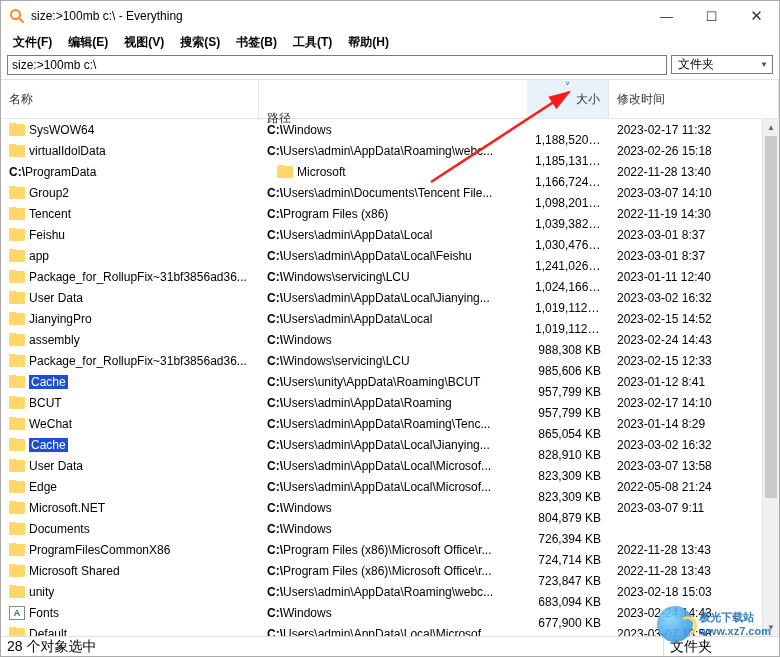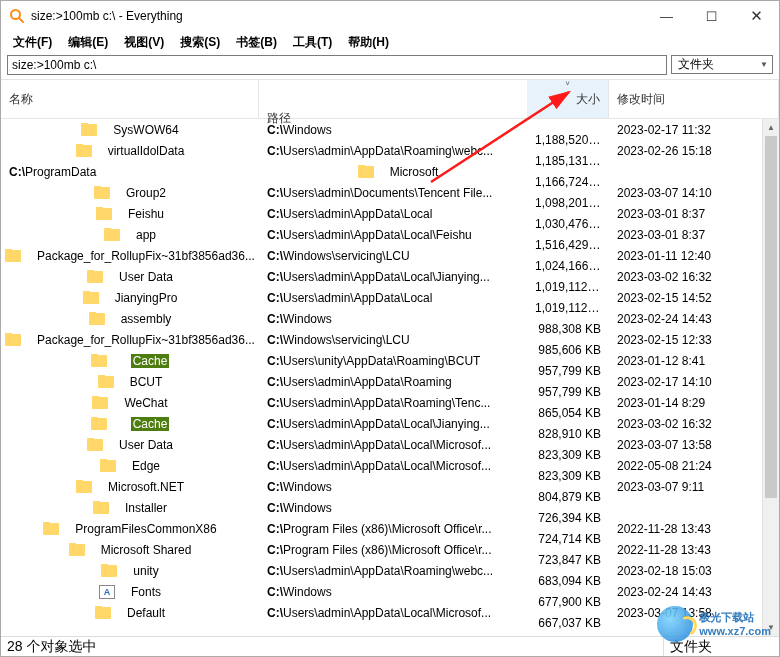--- a/index.html
+++ b/index.html
@@ -26,28 +26,28 @@
   .col-name { width: 258px; }
   .col-path { width: 268px; margin-top: 38px; }
   .col-size { width: 82px; justify-content: flex-end; background: #e8f2fb; }
   .col-size .sortind { position: absolute; top: -1px; left: 50%; transform: translateX(-50%); font-size: 8px; color: #555; }
   .col-date { flex: 1; border-right: none; }
   
   .listarea { flex: 1; overflow: hidden; position: relative; }
   .rows { }
   .row { height: 21px; display: flex; align-items: center; font-size: 12px; }
   .row .c { padding: 0 8px; overflow: hidden; white-space: nowrap; text-overflow: ellipsis; }
-  .row .c-name { width: 258px; display: flex; align-items: center; gap: 16px; justify-content: center; }
+  .row .c-name { width: 258px; display: flex; align-items: center; gap: 4px; }
   .row .c-path { width: 268px; }
   .row .c-size { width: 82px; text-align: right; margin-top: 20px; }
   .row .c-date { flex: 1; }
   .folder-icon { width: 16px; height: 12px; background: #ffd869; border-radius: 1px; flex: 0 0 16px; position: relative; }
   .folder-icon::before { content: ""; position: absolute; top: -3px; left: 0; width: 7px; height: 3px; background: #ffd869; border-radius: 1px 1px 0 0; }
   .font-icon { width: 16px; height: 14px; flex: 0 0 16px; background: #fff; border: 1px solid #888; font-size: 9px; line-height: 12px; text-align: center; color: #2b6cb0; font-weight: bold; }
-  .sel { background: #4d7c0f; color: #fff; display: inline-block; padding: 0 2px; margin-left: 8px; }
+  .sel { background: #1d4ed8; color: #fff; display: inline-block; padding: 0 2px; }
   .path-bold { font-weight: 700; }
   
   .arrow-svg { position: absolute; top: 76px; left: 300px; pointer-events: none; }
   
   .statusbar { height: 20px; border-top: 1px solid #ddd; display: flex; align-items: center; font-size: 14px; padding: 0 6px; }
   .statusbar .st-left { flex: 1; }
   .statusbar .st-right { width: 110px; text-align: left; padding-left: 6px; border-left: 1px solid #ddd; }
   
   .watermark { position: absolute; right: 8px; bottom: 14px; display: flex; align-items: center; gap: 6px; opacity: 0.88; pointer-events: none; }
   .wm-logo { width: 36px; height: 36px; border-radius: 50%; background: radial-gradient(circle at 35% 35%, #7bd3ff, #1d7fd4); position: relative; }
@@ -133,46 +133,56 @@
           <div class="c c-size">1,185,131 KB</div>
           <div class="c c-date">2023-02-26 15:18</div>
         </div>
         <div class="row">
           <div class="c c-path"><span class="path-bold">C:\</span><span>ProgramData</span></div>
           <div class="c c-name">
             <span class="folder-icon"></span>
             <span>Microsoft</span>
           </div>
           <div class="c c-size">1,166,724 KB</div>
+          <div class="c c-date">2022-11-28 13:40</div>
         </div>
         <div class="row">
           <div class="c c-name">
             <span class="folder-icon"></span>
             <span>Group2</span>
           </div>
           <div class="c c-path"><span class="path-bold">C:\</span><span>Users\admin\Documents\Tencent File...</span></div>
           <div class="c c-size">1,098,201 KB</div>
           <div class="c c-date">2023-03-07 14:10</div>
         </div>
         <div class="row">
           <div class="c c-name">
             <span class="folder-icon"></span>
+            <span>Tencent</span>
+          </div>
+          <div class="c c-path"><span class="path-bold">C:\</span><span>Program Files (x86)</span></div>
+          <div class="c c-size">1,039,382 KB</div>
+          <div class="c c-date">2022-11-19 14:30</div>
+        </div>
+        <div class="row">
+          <div class="c c-name">
+            <span class="folder-icon"></span>
             <span>Feishu</span>
           </div>
           <div class="c c-path"><span class="path-bold">C:\</span><span>Users\admin\AppData\Local</span></div>
           <div class="c c-size">1,030,476 KB</div>
           <div class="c c-date">2023-03-01 8:37</div>
         </div>
         <div class="row">
           <div class="c c-name">
             <span class="folder-icon"></span>
             <span>app</span>
           </div>
           <div class="c c-path"><span class="path-bold">C:\</span><span>Users\admin\AppData\Local\Feishu</span></div>
-          <div class="c c-size">1,516,429 KB</div>
+          <div class="c c-size">1,241,026 KB</div>
           <div class="c c-date">2023-03-01 8:37</div>
         </div>
         <div class="row">
           <div class="c c-name">
             <span class="folder-icon"></span>
             <span>Package_for_RollupFix~31bf3856ad36...</span>
           </div>
           <div class="c c-path"><span class="path-bold">C:\</span><span>Windows\servicing\LCU</span></div>
           <div class="c c-size">1,024,166 KB</div>
           <div class="c c-date">2023-01-11 12:40</div>
@@ -272,21 +282,21 @@
             <span class="folder-icon"></span>
             <span>Microsoft.NET</span>
           </div>
           <div class="c c-path"><span class="path-bold">C:\</span><span>Windows</span></div>
           <div class="c c-size">804,879 KB</div>
           <div class="c c-date">2023-03-07 9:11</div>
         </div>
         <div class="row">
           <div class="c c-name">
             <span class="folder-icon"></span>
-            <span>Installer</span>
+            <span>Documents</span>
           </div>
           <div class="c c-path"><span class="path-bold">C:\</span><span>Windows</span></div>
           <div class="c c-size">726,394 KB</div>
         </div>
         <div class="row">
           <div class="c c-name">
             <span class="folder-icon"></span>
             <span>ProgramFilesCommonX86</span>
           </div>
           <div class="c c-path"><span class="path-bold">C:\</span><span>Program Files (x86)\Microsoft Office\r...</span></div>

